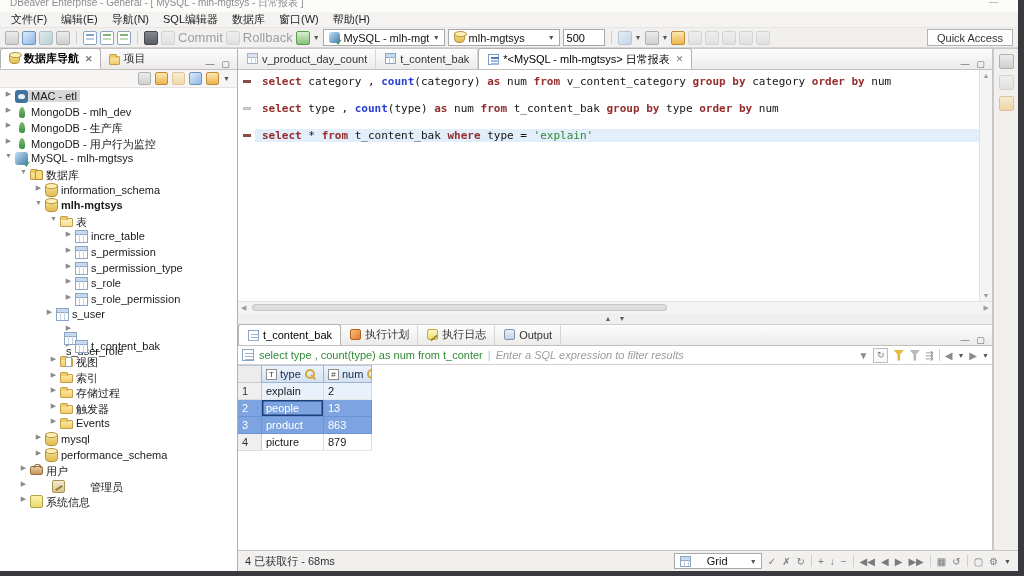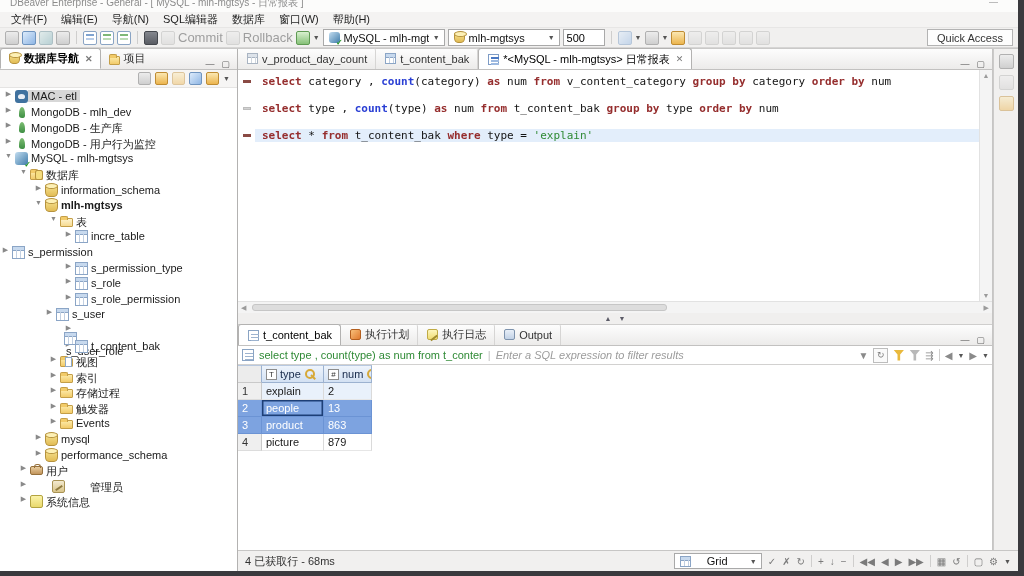--- a/index.html
+++ b/index.html
@@ -286,21 +286,21 @@
           <div class="trow" style="padding-left: 48px;">
             <span class="twisty">▼</span>
             <span class="tico folderopen"></span>
             <span class="tlabel">表</span>
           </div>
           <div class="trow" style="padding-left: 63px;">
             <span class="twisty">▶</span>
             <span class="tico table"></span>
             <span class="tlabel">incre_table</span>
           </div>
-          <div class="trow" style="">
+          <div class="trow" style="padding-left: 63px;">
             <span class="twisty">▶</span>
             <span class="tico table"></span>
             <span class="tlabel">s_permission</span>
           </div>
           <div class="trow" style="padding-left: 63px;">
             <span class="twisty">▶</span>
             <span class="tico table"></span>
             <span class="tlabel">s_permission_type</span>
           </div>
           <div class="trow" style="padding-left: 63px;">

